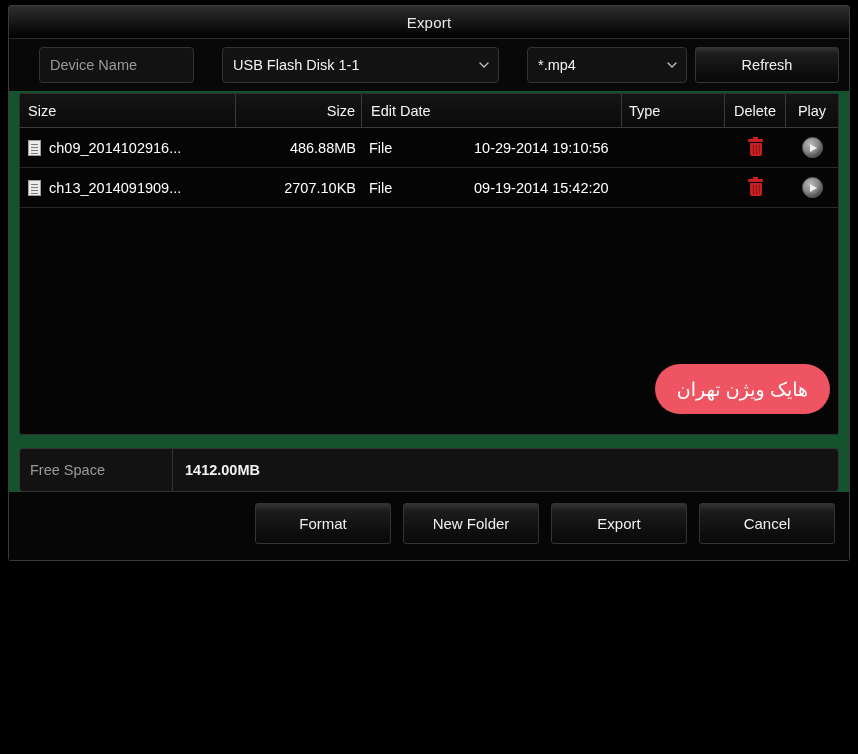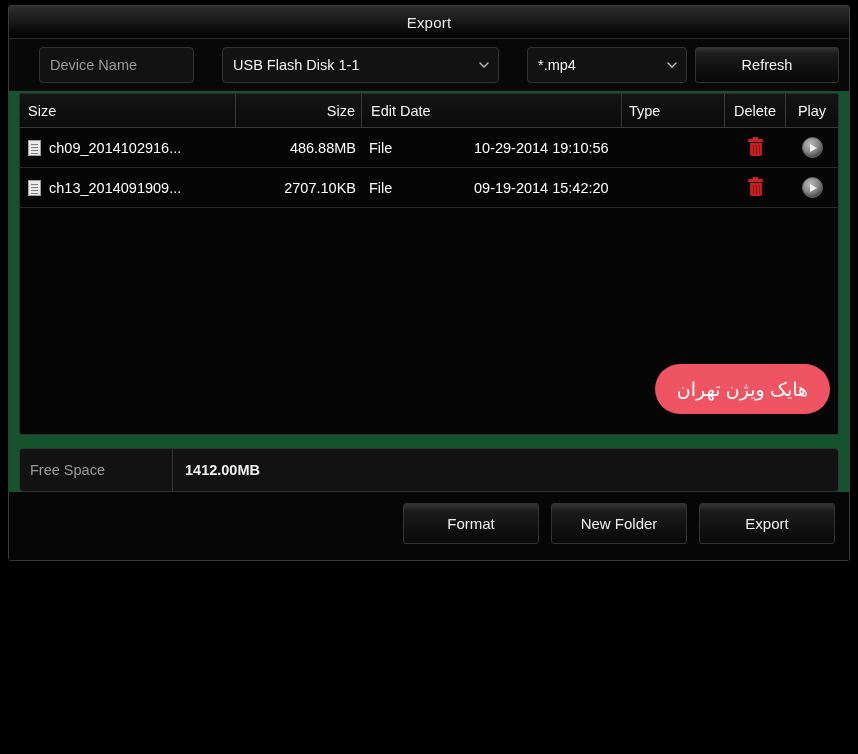--- a/index.html
+++ b/index.html
@@ -399,15 +399,16 @@
 
   <div class="freespace-row">
     <div class="fs-label">Free Space</div>
     <div class="fs-value">1412.00MB</div>
   </div>
 
   <div class="footer">
     <button class="btn btn-footer">Format</button>
     <button class="btn btn-footer">New Folder</button>
     <button class="btn btn-footer">Export</button>
+    <button class="btn btn-footer">Cancel</button>
   </div>
 
 </div>
 
 </body></html>

